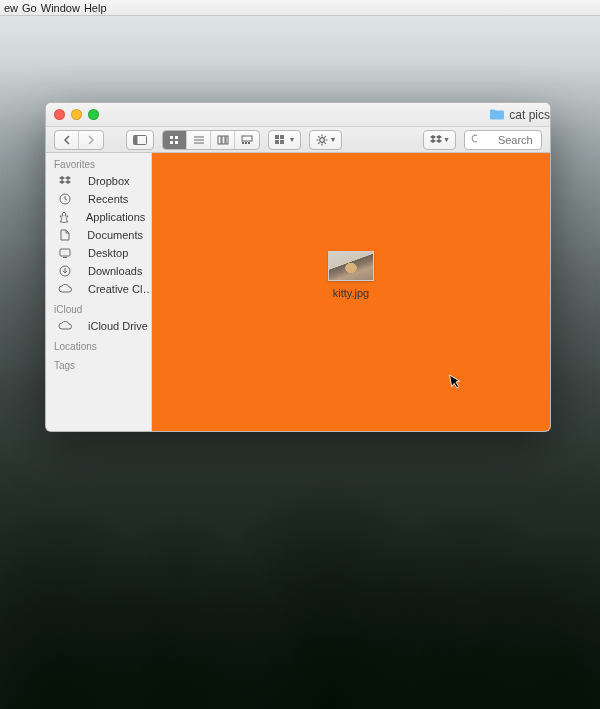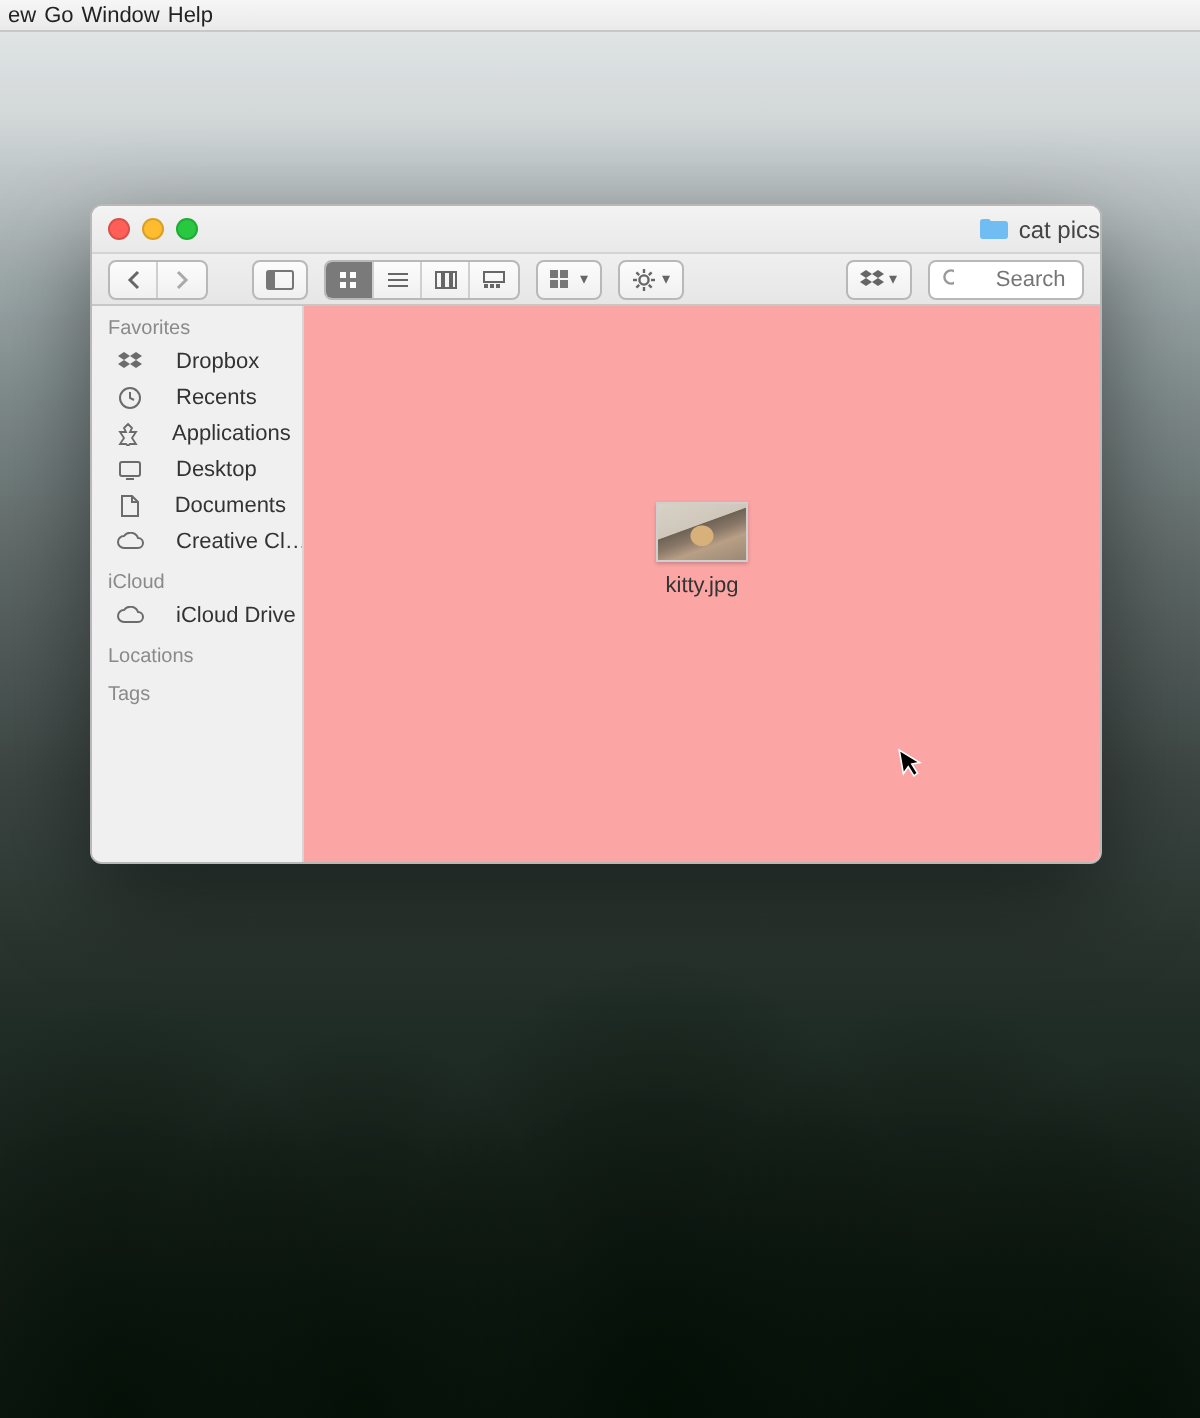--- a/index.html
+++ b/index.html
@@ -61,21 +61,21 @@
   .search { flex:1; max-width:130px; height:20px; border:1px solid #b8b8b8; border-radius:4px; background:#fff; display:flex; align-items:center; padding:0 6px; gap:21px; color:#999;}
   .search input{ border:none; outline:none; width:100%; font-size:11px; color:#333; background:transparent;}
   .body { flex:1; display:flex; min-height:0;}
   .sidebar{
     width:106px; background:#f0f0f0; border-right:1px solid #d6d6d6;
     font-size:11px; color:#333; overflow:hidden;
   }
   .sec-title{ color:#8a8a8a; font-size:10px; padding:6px 8px 2px;}
   .sb-item{ display:flex; align-items:center; gap:16px; padding:3px 8px 3px 12px; white-space:nowrap; overflow:hidden; text-overflow:ellipsis; cursor:default;}
   .sb-item .ic{width:14px; display:flex; justify-content:center; color:#6b6b6b;}
-  .content{ flex:1; background:#fca5a5; position:relative;}
+  .content{ flex:1; background:#f97316; position:relative;}
   .file { position:absolute; top:98px; left:50%; transform:translateX(-50%); width:70px; text-align:center; cursor:default;}
   .thumb{ width:46px; height:30px; margin:0 auto 6px; border:1px solid #cfcfcf; background:
     linear-gradient(160deg,#d8d2c7 0%, #cfc7ba 40%, #6f6355 41%, #8a7868 55%, #b89f85 70%, #9a8876 100%);
     box-shadow:0 1px 2px rgba(0,0,0,0.2);
     position:relative;
   }
   
   .thumb::after{content:""; position:absolute; left:12px; top:6px; width:20px; height:18px;
     background: radial-gradient(ellipse 10px 9px at 50% 55%, #d7b07a 0%, #d7b07a 55%, transparent 60%);
     border-radius:50%;
@@ -230,35 +230,44 @@
       <div class="sb-item">
         <span class="ic">
             <svg width="12" height="12">
               <path d="M6 1l2 2-1 2h3l-2 3 2 3H7l-1 1-1-1H2l2-3-2-3h3L4 3z" fill="none" stroke="#6b6b6b" stroke-width="0.9"></path>
             </svg>
           </span>
         <span>Applications</span>
       </div>
       <div class="sb-item">
         <span class="ic">
+            <svg width="10" height="12">
+              <path d="M1 1h5l3 3v7H1z" fill="none" stroke="#6b6b6b"></path>
+              <path d="M6 1v3h3" fill="none" stroke="#6b6b6b"></path>
+            </svg>
+          </span>
+        <span>Documents</span>
+      </div>
+      <div class="sb-item">
+        <span class="ic">
             <svg width="12" height="10">
               <rect x="1" y="1" width="10" height="7" rx="1" fill="none" stroke="#6b6b6b"></rect>
               <line x1="4" y1="9.5" x2="8" y2="9.5" stroke="#6b6b6b"></line>
             </svg>
           </span>
         <span>Desktop</span>
       </div>
       <div class="sb-item">
         <span class="ic">
-            <svg width="10" height="12">
-              <path d="M1 1h5l3 3v7H1z" fill="none" stroke="#6b6b6b"></path>
-              <path d="M6 1v3h3" fill="none" stroke="#6b6b6b"></path>
-            </svg>
-          </span>
-        <span>Documents</span>
+            <svg width="12" height="12">
+              <circle cx="6" cy="6" r="5" fill="none" stroke="#6b6b6b"></circle>
+              <path d="M6 3v4m-2-1 2 2 2-2" fill="none" stroke="#6b6b6b"></path>
+            </svg>
+          </span>
+        <span>Downloads</span>
       </div>
       <div class="sb-item">
         <span class="ic">
             <svg width="14" height="10">
               <path d="M4 8a3 3 0 010-6 4 4 0 017 1 2.5 2.5 0 010 5z" fill="none" stroke="#6b6b6b"></path>
             </svg>
           </span>
         <span>Creative Cl…</span>
       </div>
 

